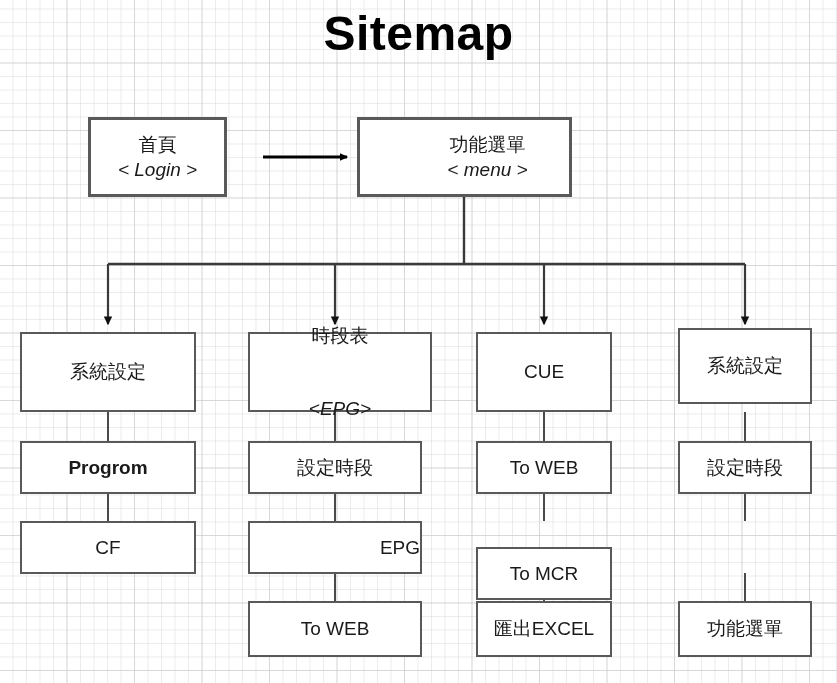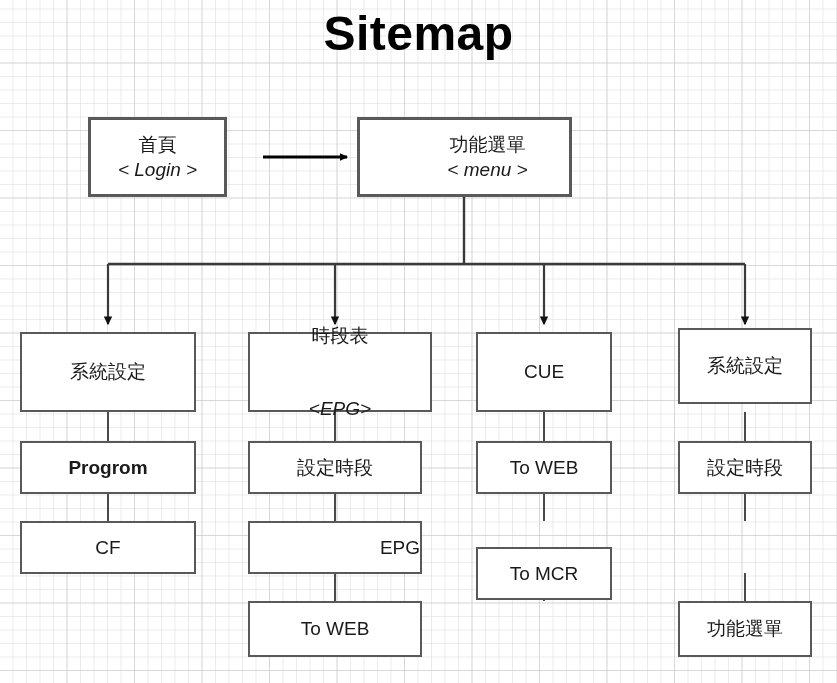--- a/index.html
+++ b/index.html
@@ -155,20 +155,23 @@
   <div class="node" style="left:476px; top:332px; width:136px; height:80px;">
     <span class="l1">CUE</span>
 
   </div>
   <div class="node" style="left:476px; top:441px; width:136px; height:53px;">
     <span class="l1">To WEB</span>
   </div>
   <div class="node" style="left:476px; top:521px; width:136px; height:53px;margin-top:26px;">
     <span class="l1">To MCR</span>
   </div>
+  <div class="node" style="left:476px; top:601px; width:136px; height:56px;">
+    <span class="l1">匯出EXCEL</span>
+  </div>
 
   <div class="node" style="left:678px; top:328px; width:134px; height:76px;">
     <span class="l1">系統設定</span>
 
   </div>
   <div class="node" style="left:678px; top:441px; width:134px; height:53px;">
     <span class="l1">設定時段</span>
   </div>
   <div class="node" style="left:678px; top:601px; width:134px; height:56px;">
     <span class="l1">功能選單</span>

